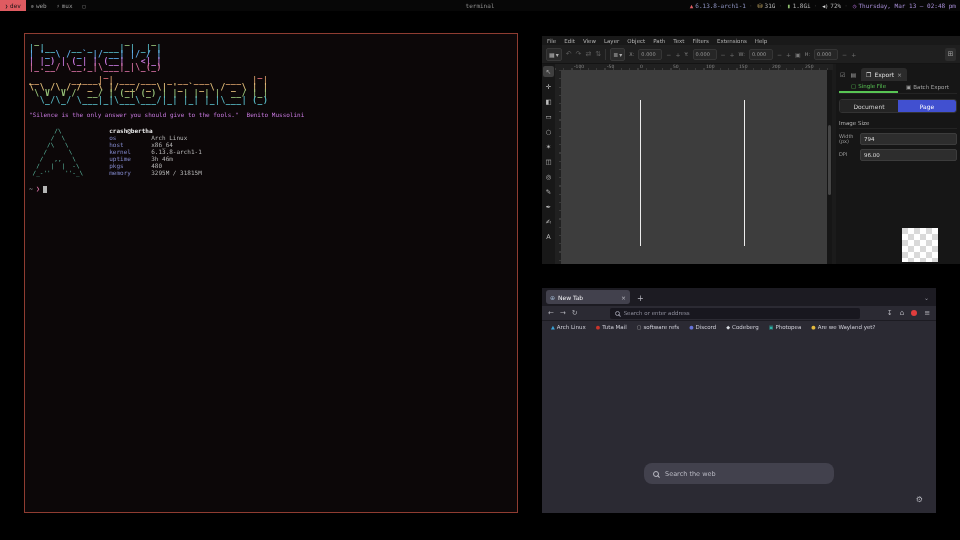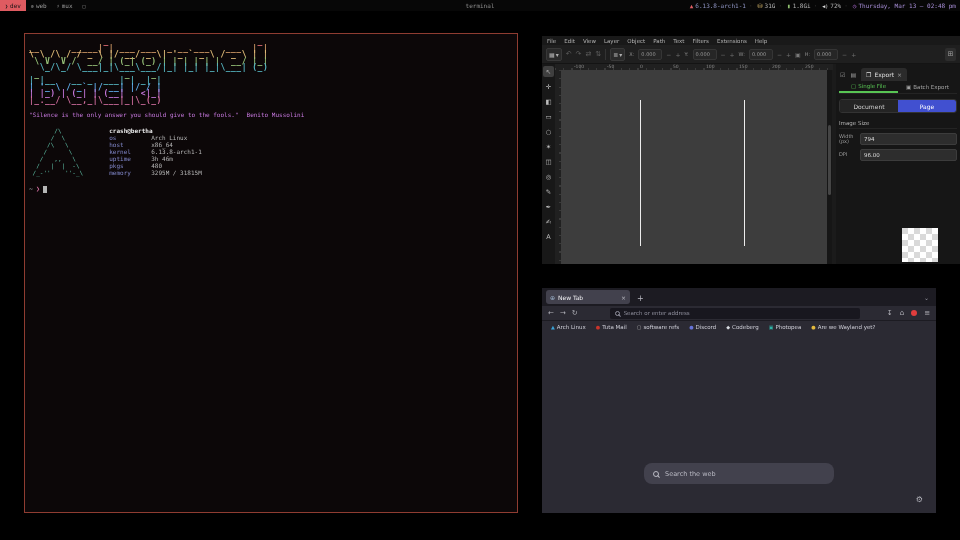--- a/index.html
+++ b/index.html
@@ -174,22 +174,22 @@
         <span class="vol-tx">72%</span>
       </span>
       <span class="seg">
         <span class="ic clk-ic">◷</span>
         <span class="clk-tx">Thursday, Mar 13 — 02:48 pm</span>
       </span>
     </div>
   </div>
 
   <div class="term">
+    <pre class="ban"><span class="r4"> _                _    _ </span><span class="r5">| |__   __ _  ___| | _| |</span><span class="r6">| '_ \ / _` |/ __| |/ / |</span><span class="r7">| |_) | (_| | (__|   &lt;|_|</span><span class="r8">|_.__/ \__,_|\___|_|\_(_)</span></pre>
     <pre class="ban"><span class="r1">              _                            _ </span><span class="r2">__      _____| | ___ ___  _ __ ___   ___  | |</span><span class="r3">\ \ /\ / / _ \ |/ __/ _ \| '_ ` _ \ / _ \ | |</span><span class="r4"> \ V  V /  __/ | (_| (_) | | | | | |  __/ |_|</span><span class="r5">  \_/\_/ \___|_|\___\___/|_| |_| |_|\___| (_)</span></pre>
-    <pre class="ban"><span class="r4"> _                _    _ </span><span class="r5">| |__   __ _  ___| | _| |</span><span class="r6">| '_ \ / _` |/ __| |/ / |</span><span class="r7">| |_) | (_| | (__|   &lt;|_|</span><span class="r8">|_.__/ \__,_|\___|_|\_(_)</span></pre>
     <div class="quote"><span>"Silence is the only answer you should give to the fools."</span><span class="qa">Benito Mussolini</span></div>
     <div class="fetch">
       <pre class="archlogo">       /\
       /  \
      /\   \
     /      \
    /   ,,   \
   /   |  |  -\
  /_-''    ''-_\</pre>
       <div class="finfo">

